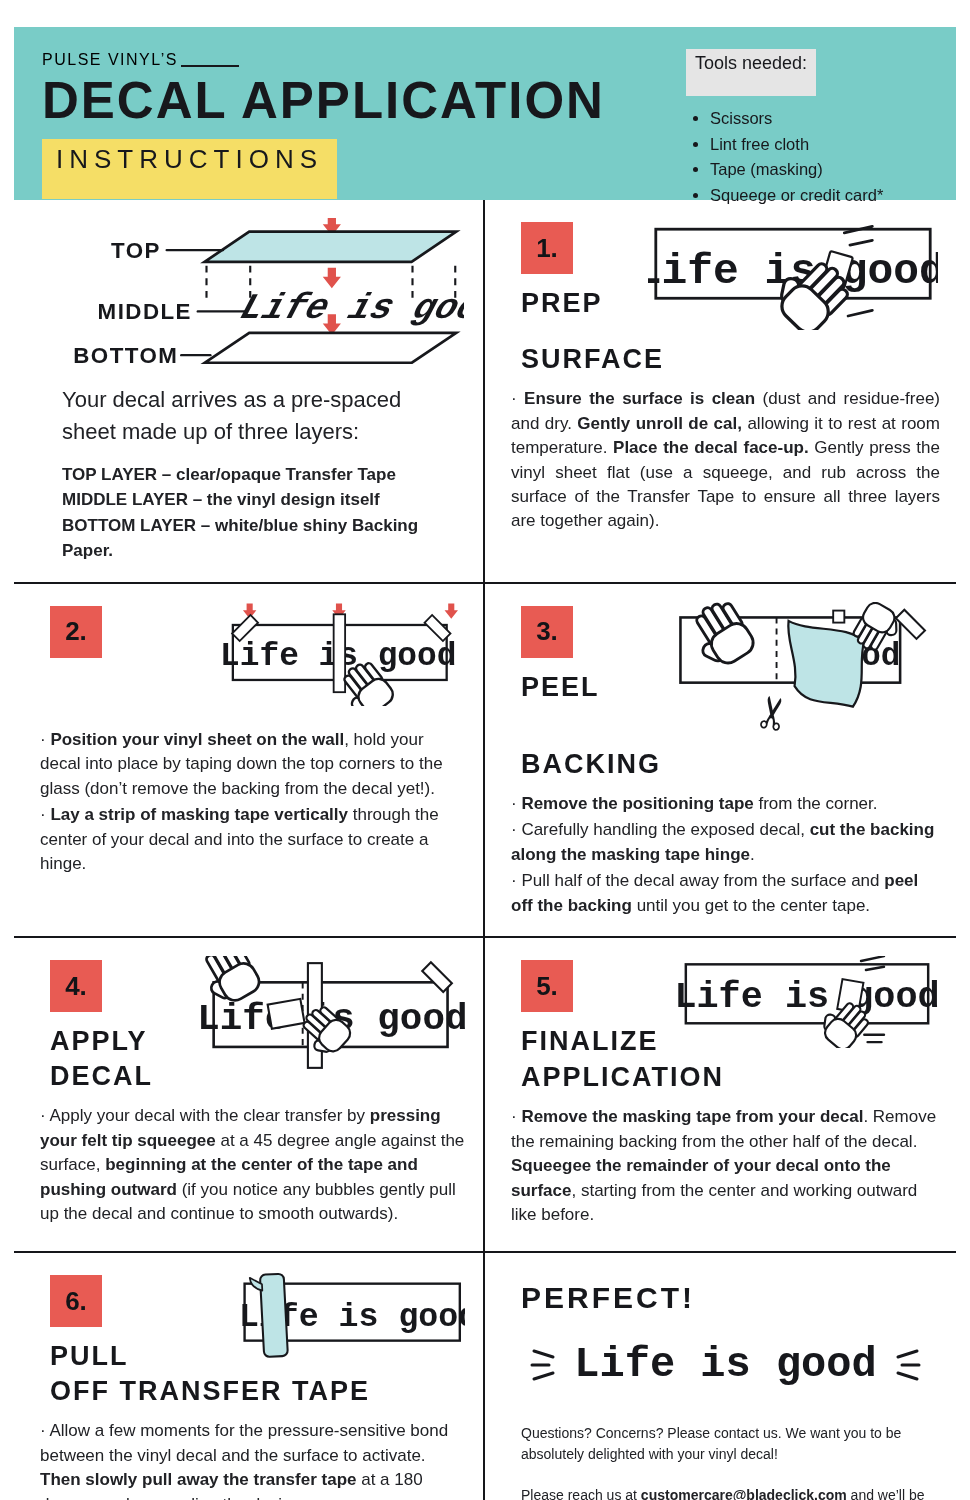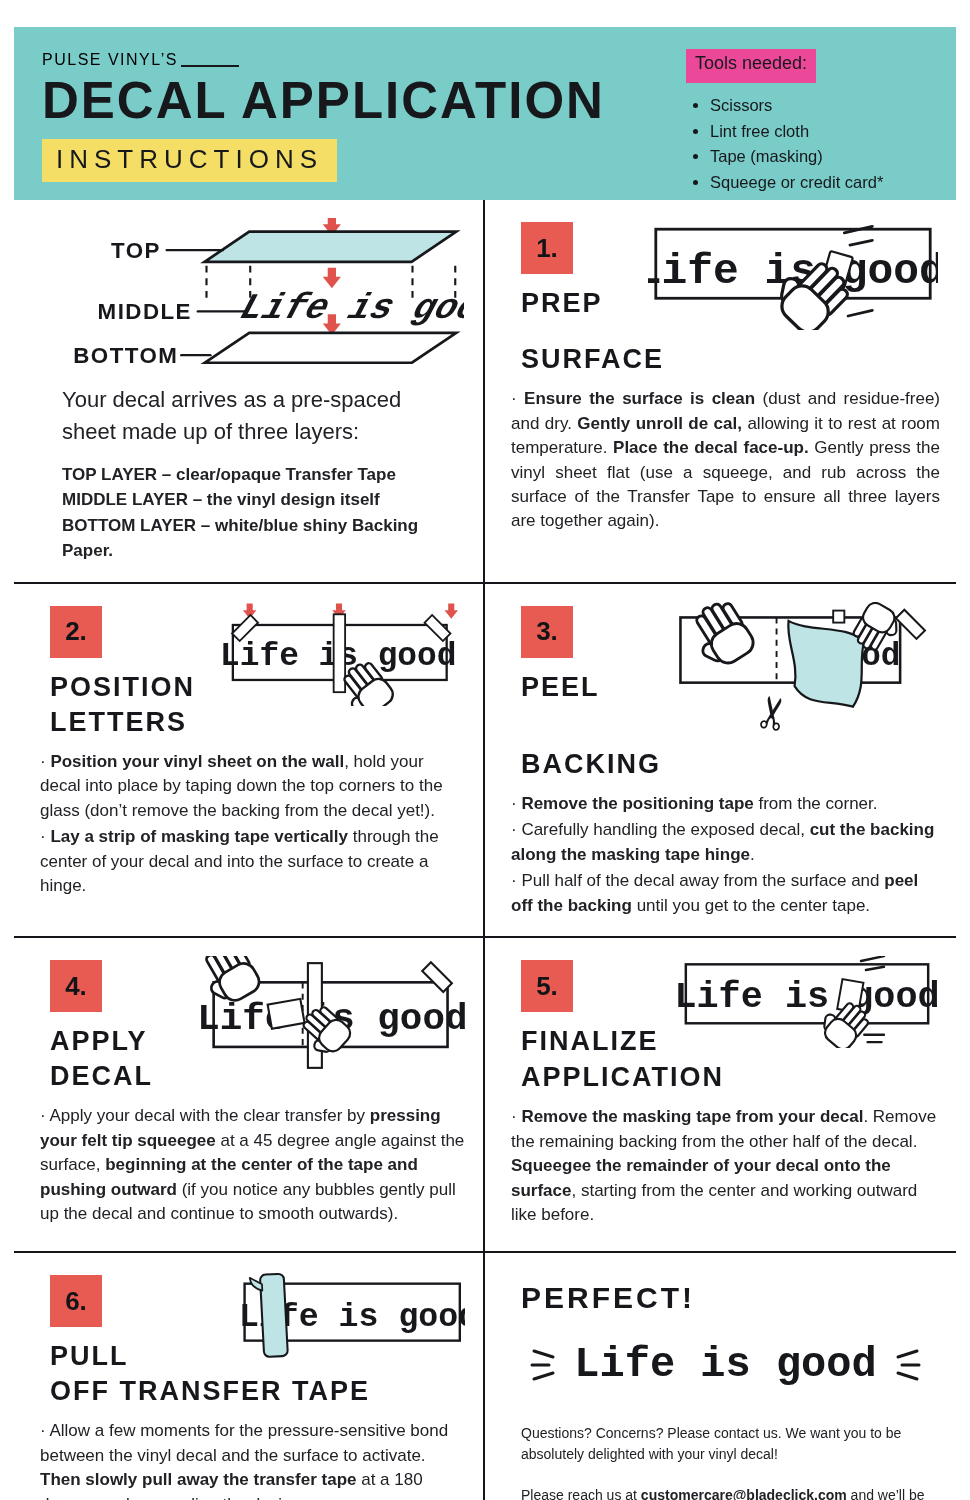--- a/index.html
+++ b/index.html
@@ -28,29 +28,29 @@
     border-bottom: 2px solid #17181c; margin: 0 0 2px 3px;
   }
   .doc-title {
     margin: 6px 0 0; font-size: 51px; font-weight: 800;
     letter-spacing: 2px; color: #17181c; line-height: 1.02;
   }
   .doc-subtitle {
     display: inline-block; margin-top: 12px;
     background: #F5DE66; color: #17181c;
     font-size: 26px; font-weight: 400; letter-spacing: 6px;
-    padding: 5px 14px 7px;
+    padding: 5px 14px 24px;
   }
   .tools {
     position: absolute; top: 22px; right: 26px; width: 244px;
     color: #17181c;
   }
   .tools-label {
-    display: inline-block; background: #ec4899;
-    font-size: 18px; padding: 4px 9px 9px;
+    display: inline-block; background: #e5e5e5;
+    font-size: 18px; padding: 4px 9px 22px;
   }
   .tools ul { margin: 10px 0 0; padding-left: 24px; font-size: 16.5px; line-height: 1.55; }
 
   
   .grid { border-bottom: 0; }
   .row { display: grid; grid-template-columns: 1fr 1fr; border-bottom: 2.5px solid #15161a; }
   .row.last { border-bottom: 0; }
   .cell { padding: 14px 16px 18px 26px; position: relative; }
   .cell.left { border-right: 2.5px solid #15161a; }
   .r1 { min-height: 313px; }
@@ -196,21 +196,20 @@
             <use href="#arrow-down" transform="translate(312,2) scale(0.8)"></use>
             <rect class="box" x="26" y="30" width="280" height="72"></rect>
             <use href="#tape" transform="translate(42,34) rotate(-45)"></use>
             <use href="#tape" transform="translate(294,34) rotate(45)"></use>
             <text class="decal-font" x="164" y="82" font-size="43" text-anchor="middle">Life is good</text>
             <rect x="158" y="16" width="15" height="102" fill="#fff" stroke="#17181c" stroke-width="2.4"></rect>
             <use href="#hand" transform="translate(204,112) rotate(-38) scale(1.3) translate(-16,-26)"></use>
           </svg>
         </figure>
         <div class="step-num">2.</div>
-        <h2 class="step-title">POSITION LETTERS</h2>
         <div class="step-body">
           <p><span>· </span><b>Position your vinyl sheet on the wall</b><span>, hold your decal into place by taping down the top corners to the glass (don’t remove the backing from the decal yet!).</span></p>
           <p><span>· </span><b>Lay a strip of masking tape vertically</b><span> through the center of your decal and into the surface to create a hinge.</span></p>
         </div>
       </section>
 
       <section class="cell">
         <figure class="illus">
           <svg width="292" height="133" viewBox="0 0 340 155">
             <rect class="box" x="40" y="18" width="256" height="76"></rect>

